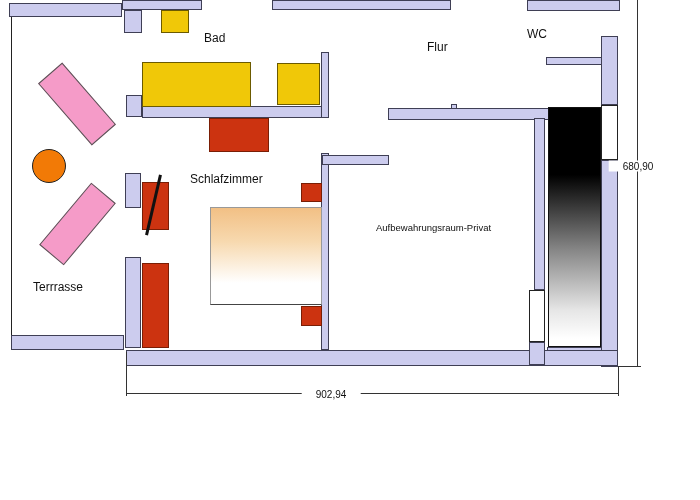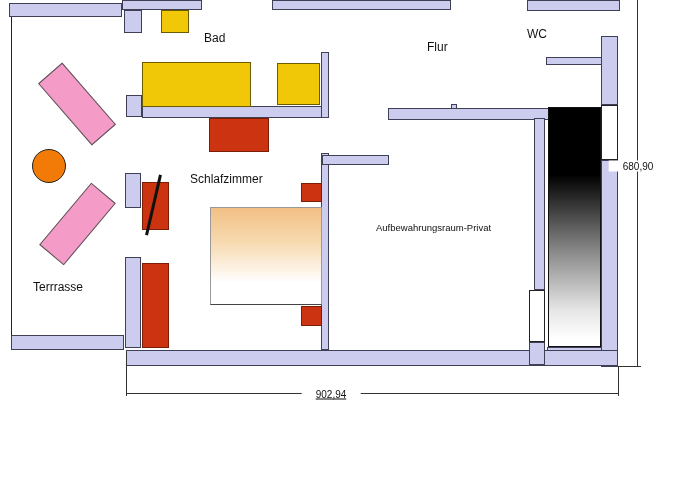--- a/index.html
+++ b/index.html
@@ -78,16 +78,16 @@
   <span class="lbl" style="left:518px;top:27px;">WC</span>
   <span class="lbl" style="left:181px;top:172px;">Schlafzimmer</span>
   <span class="lbl" style="left:24px;top:280px;">Terrrasse</span>
   <span class="lbl-small" style="left:367px;top:222px;text-align:right;">Aufbewahrungsraum-Privat</span>
 
   <div class="dline" style="left:117px;top:393px;width:492px;height:0;border-top:1px solid #333;"></div>
   <div class="dline" style="left:117px;top:352px;width:0;height:44px;border-left:1px solid #333;"></div>
   <div class="dline" style="left:609px;top:367px;width:0;height:29px;border-left:1px solid #333;"></div>
   <div class="dline" style="left:628px;top:0px;width:0;height:366px;border-left:1px solid #333;"></div>
   <div class="dline" style="left:609px;top:366px;width:23px;height:0;border-top:1px solid #333;"></div>
-  <span class="dimlbl" style="left:322px;top:394px;text-decoration:underline;">902,94</span>
+  <span class="dimlbl" style="left:322px;top:394px;">902,94</span>
   <span class="dimlbl" style="left:629px;top:166px;">680,90</span>
 
 </div>
 
 </body></html>

